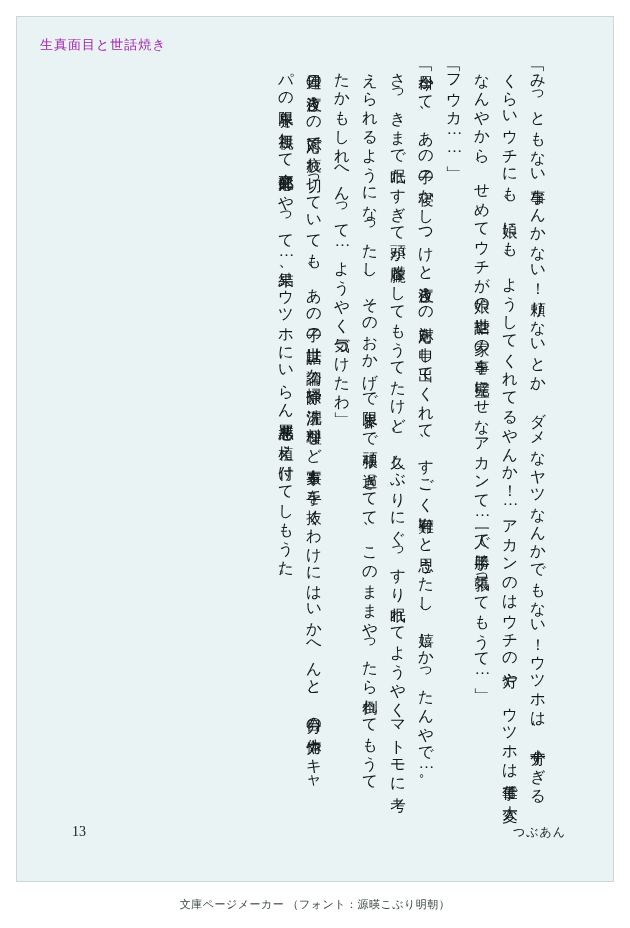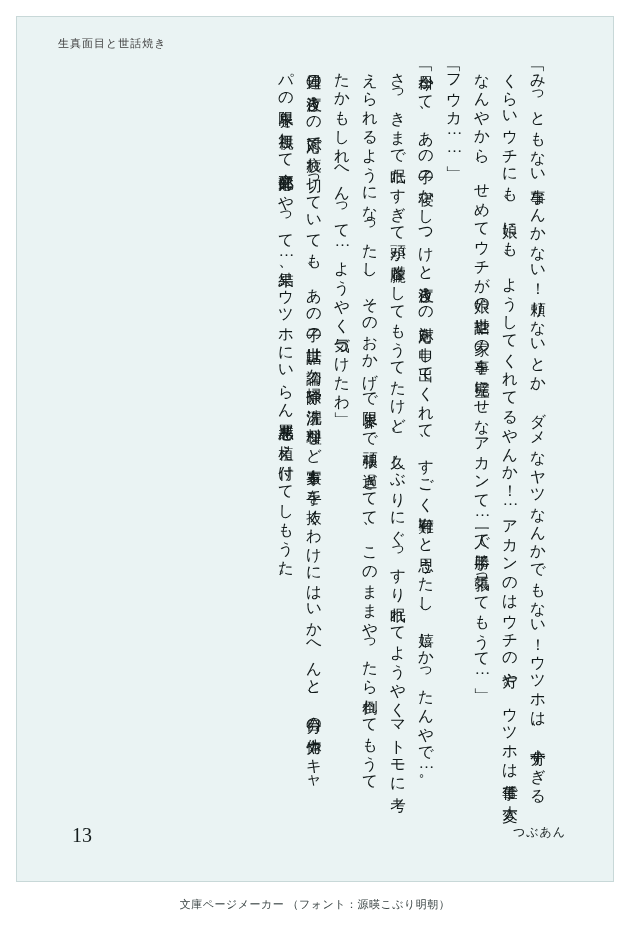--- a/index.html
+++ b/index.html
@@ -28,24 +28,24 @@
     width: 598px;
     height: 866px;
     background: #eaf3f3;
     border: 1px solid #c8d8d8;
     box-sizing: border-box;
   }
 
   
   .header-title {
     position: absolute;
-    left: 58px;
+    left: 40px;
     top: 36px;
-    font-size: 11px;
-    color: #404040;
+    font-size: 13px;
+    color: #a21caf;
     letter-spacing: 1px;
     white-space: nowrap;
   }
 
   
   .body-text {
     position: absolute;
     left: 46px;
     top: 62px;
     width: 506px;
@@ -65,21 +65,21 @@
     margin: 0;
     padding: 0;
     text-indent: 0;
   }
 
   
   .page-number {
     position: absolute;
     left: 72px;
     top: 824px;
-    font-size: 20px;
+    font-size: 14px;
     color: #141c1c;
   }
 
   .author {
     position: absolute;
     right: 64px;
     top: 824px;
     font-size: 12px;
     color: #141c1c;
     letter-spacing: 1px;

